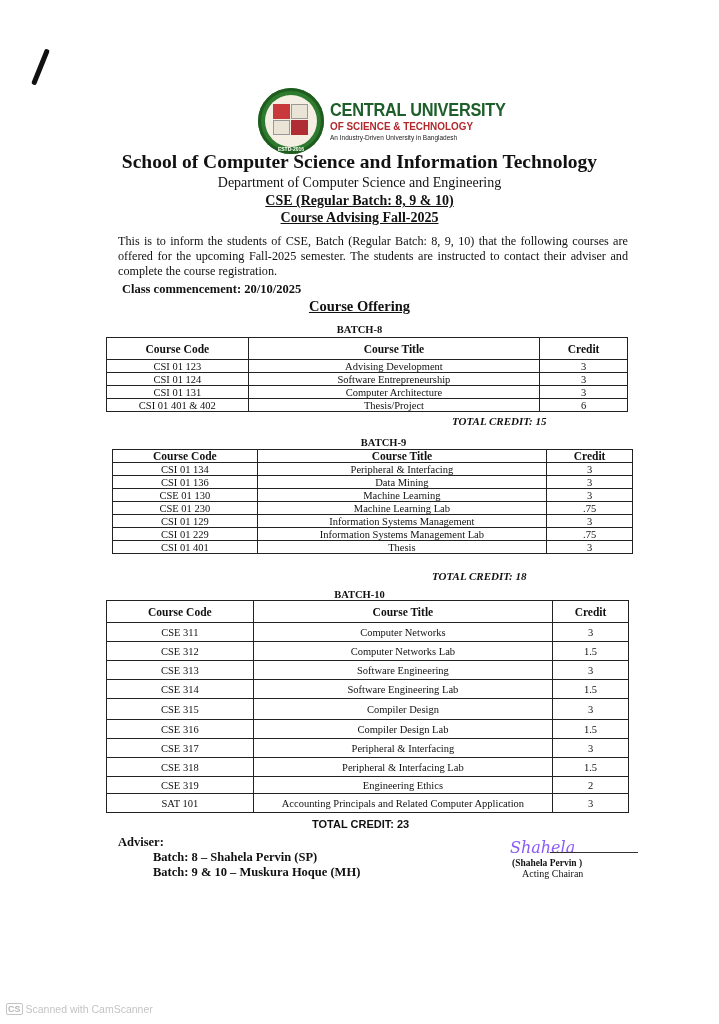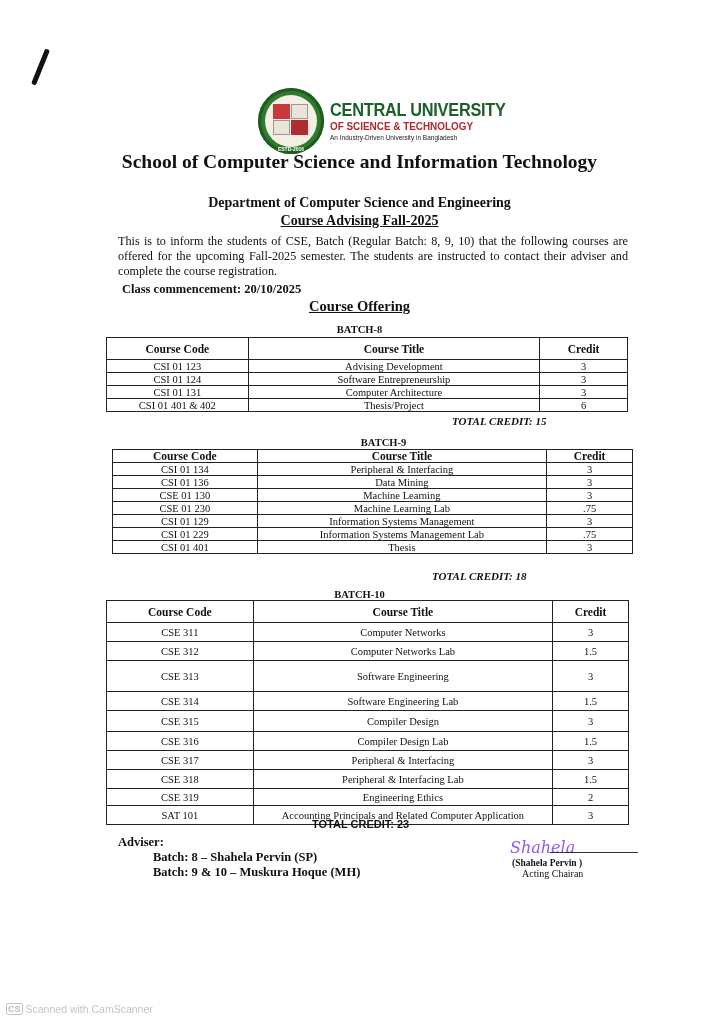--- a/index.html
+++ b/index.html
@@ -22,21 +22,21 @@
     .seal .q3 { position: absolute; left: 15px; top: 32px; width: 17px; height: 15px; background: #e9e4d6; border: 1px solid #999; box-sizing: border-box; }
     .seal .q4 { position: absolute; left: 33px; top: 32px; width: 17px; height: 15px; background: #b02e33; }
     .seal .est { position: absolute; left: 0; right: 0; bottom: 2px; text-align: center; font: bold 5px "Liberation Sans", sans-serif; color: #fff; }
     .brand { margin-left: 6px; font-family: "Liberation Sans", sans-serif; }
     .brand .b1 { font-size: 19px; font-weight: bold; color: #1e5e2a; letter-spacing: -0.3px; line-height: 20px; transform: scaleX(0.86); transform-origin: left; }
     .brand .b2 { font-size: 11px; font-weight: bold; color: #b2282d; line-height: 13px; transform: scaleX(0.9); transform-origin: left; }
     .brand .b3 { font-size: 6.5px; color: #222; line-height: 9px; }
 
     .headings { position: absolute; left: 0; width: 719px; top: 150px; text-align: center; }
     .h-school { font-size: 19.5px; font-weight: bold; line-height: 24px; }
-    .h-dept { font-size: 14px; font-weight: bold; line-height: 18px; margin-top: 20px; }
+    .h-dept { font-size: 14px; font-weight: normal; line-height: 18px; }
     .h-batch, .h-advising { font-size: 14px; font-weight: bold; text-decoration: underline; line-height: 17px; }
 
     .intro { position: absolute; left: 118px; width: 510px; top: 234px; font-size: 12.2px; line-height: 15px; text-align: justify; }
     .commence { position: absolute; left: 122px; top: 282px; font-size: 12.5px; font-weight: bold; }
     .offering { position: absolute; left: 0; width: 719px; top: 298px; text-align: center; font-size: 14.5px; font-weight: bold; text-decoration: underline; }
 
     .batch-label { position: absolute; left: 0; width: 719px; text-align: center; font-size: 10.5px; font-weight: bold; }
     table.ct { position: absolute; border-collapse: collapse; font-family: "Liberation Serif", serif; }
     table.ct td, table.ct th { border: 1.4px solid #222; padding: 0; text-align: center; font-size: 10.5px; }
     table.ct th { font-weight: bold; font-size: 11.5px; }
@@ -71,20 +71,21 @@
   <div class="brand">
     <div class="b1">CENTRAL UNIVERSITY</div>
     <div class="b2">OF SCIENCE &amp; TECHNOLOGY</div>
     <div class="b3">An Industry-Driven University in Bangladesh</div>
   </div>
 </div>
 
 <div class="headings">
   <div class="h-school">School of Computer Science and Information Technology</div>
   <div class="h-dept">Department of Computer Science and Engineering</div>
+  <div class="h-batch">CSE (Regular Batch: 8, 9 &amp; 10)</div>
   <div class="h-advising">Course Advising Fall-2025</div>
 </div>
 
 <div class="intro">This is to inform the students of CSE, Batch (Regular Batch: 8, 9, 10) that the following courses are offered for the upcoming Fall-2025 semester. The students are instructed to contact their adviser and complete the course registration.</div>
 <div class="commence">Class commencement: 20/10/2025</div>
 <div class="offering">Course Offering</div>
 
 <div class="batch-label" style="top:324px;">BATCH-8</div>
 <table class="ct" style="left:106px; top:337px; width:522px;">
   <colgroup>
@@ -190,21 +191,21 @@
   <tr style="height:19px">
     <td>CSE 311</td>
         <td>Computer Networks</td>
         <td>3</td>
   </tr>
   <tr style="height:19px">
     <td>CSE 312</td>
         <td>Computer Networks Lab</td>
         <td>1.5</td>
   </tr>
-  <tr style="height:31px">
+  <tr style="height:19px">
     <td>CSE 313</td>
         <td>Software Engineering</td>
         <td>3</td>
   </tr>
   <tr style="height:19px">
     <td>CSE 314</td>
         <td>Software Engineering Lab</td>
         <td>1.5</td>
   </tr>
   <tr style="height:21px">

